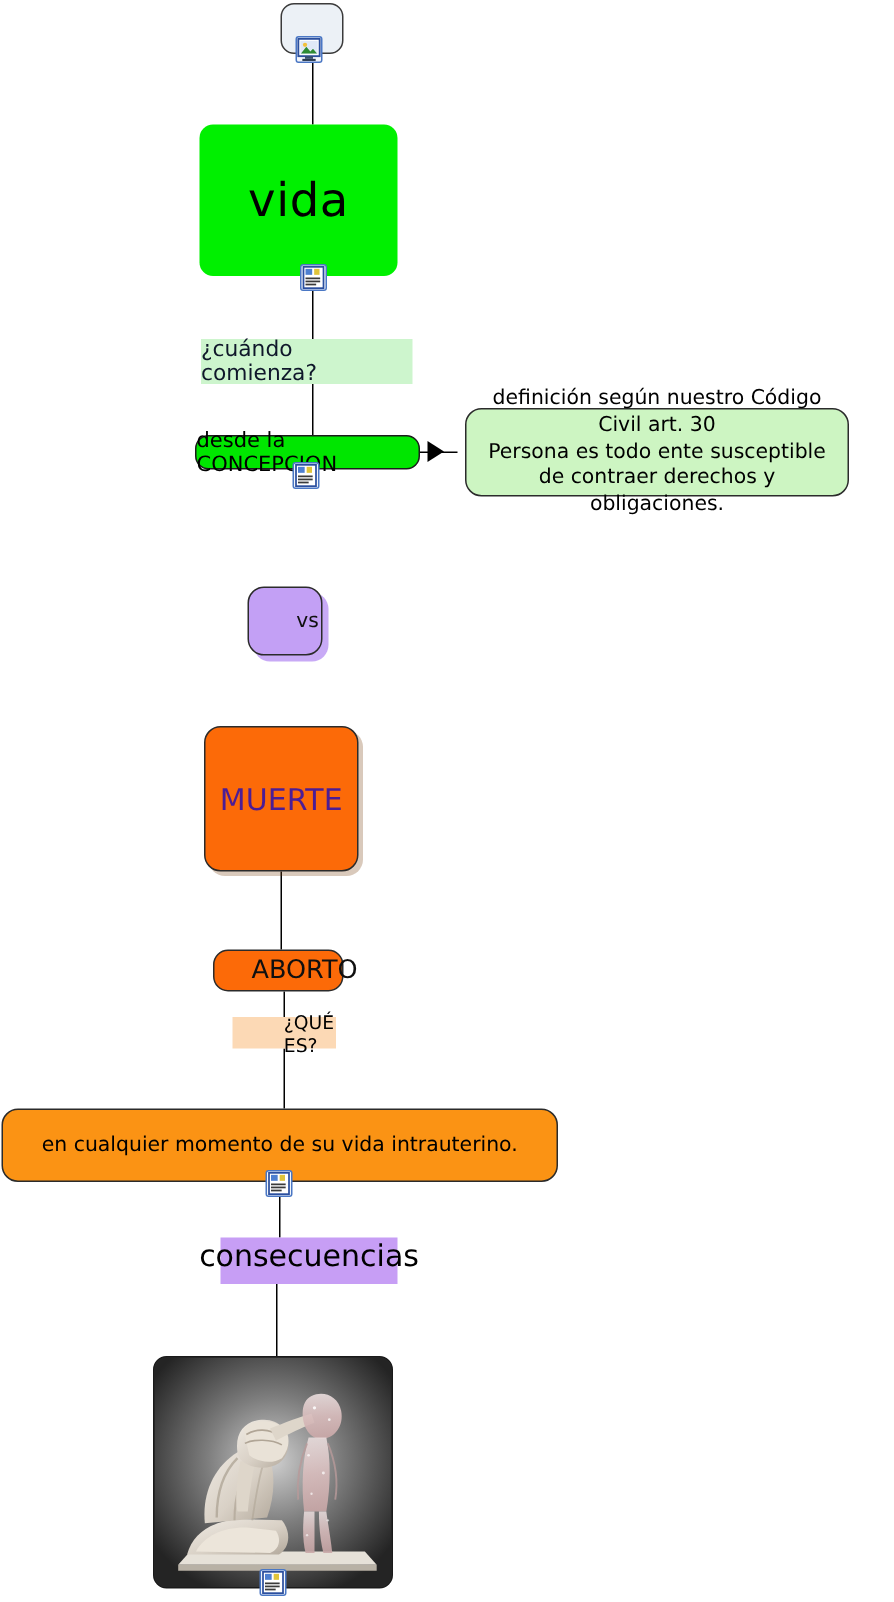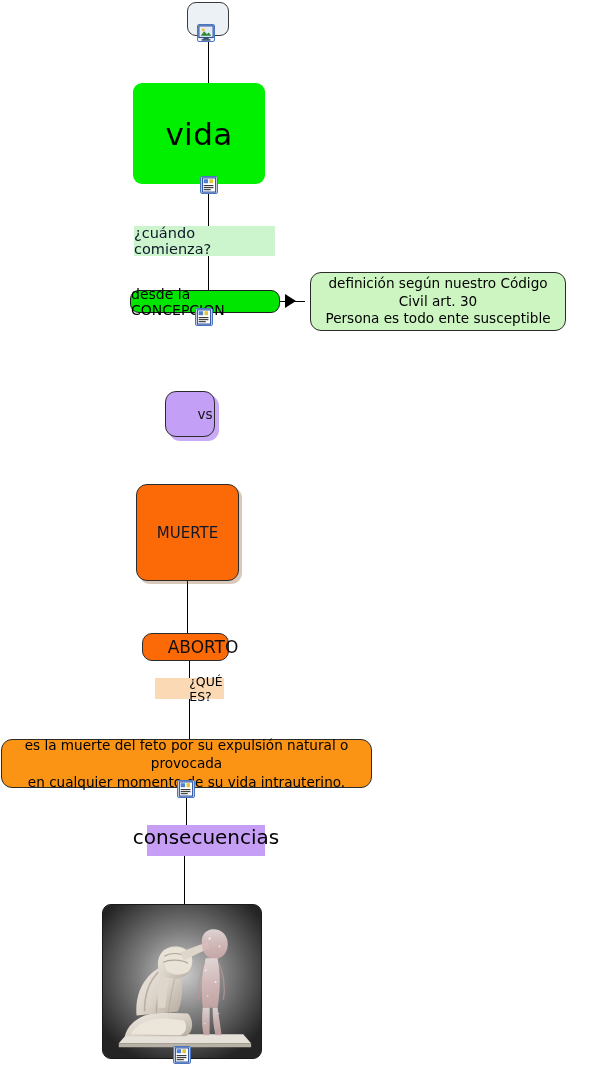--- a/index.html
+++ b/index.html
@@ -108,22 +108,22 @@
   }
 
   
   .node-muerte {
     background: #fc6a08;
     border: 1.4px solid #2b2b2b;
     border-radius: 11px;
     display: flex;
     align-items: center;
     justify-content: center;
-    color: #0f172a;
-    font-size: 15px;
+    color: #4c1d95;
+    font-size: 20px;
     box-shadow: 3px 3px 0 0 rgba(120,60,10,0.28);
   }
 
   
   .pill-orange {
     background: #fc6a08;
     border: 1.4px solid #2b2b2b;
     border-radius: 10px;
     display: flex;
     align-items: center;
@@ -251,20 +251,21 @@
     <rect x="3" y="9" width="11" height="1.3" fill="#3a3a3a"></rect>
     <rect x="3" y="11.3" width="11" height="1.3" fill="#3a3a3a"></rect>
     <rect x="3" y="13.6" width="8" height="1.3" fill="#3a3a3a"></rect>
   </svg>
 </div>
 
 <div class="abs box-palegreen" style="left:310px; top:272px; width:256px; height:59px;">
   <div>
     <div>definición según nuestro Código Civil art. 30</div>
     <div>Persona es todo ente susceptible</div>
+    <div>de contraer derechos y obligaciones.</div>
   </div>
 </div>
 
 <div class="abs node-vs" style="left:165px; top:391px; width:50px; height:46px;padding-left:30px;">
   <span>vs</span>
 </div>
 
 <div class="abs node-muerte" style="left:136px; top:484px; width:103px; height:97px;">
   <span>MUERTE</span>
 </div>
@@ -272,21 +273,20 @@
 <div class="abs pill-orange" style="left:142px; top:633px; width:87px; height:28px;">
   <span>ABORTO</span>
 </div>
 
 <div class="abs label-peach" style="left:155px; top:678px; width:69px; height:21px;">
   <span>¿QUÉ ES?</span>
 </div>
 
 <div class="abs box-orange" style="left:1px; top:739px; width:371px; height:49px;">
   <div>
-    <div>es la muerte del feto por su expulsión natural o provocada</div>
     <div>en cualquier momento de su vida intrauterino.</div>
   </div>
 </div>
 <div class="badge" style="left:177px; top:780px;">
   <svg viewBox="0 0 18 18" xmlns="http://www.w3.org/2000/svg">
     <rect x="1.5" y="1" width="15" height="16" fill="#ffffff" stroke="#2b4f9e" stroke-width="1.3"></rect>
     <rect x="3" y="2.5" width="5" height="4.5" fill="#4e7fd0"></rect>
     <rect x="9.5" y="2.5" width="4" height="4.5" fill="#e0c43a"></rect>
     <rect x="3" y="9" width="11" height="1.3" fill="#3a3a3a"></rect>
     <rect x="3" y="11.3" width="11" height="1.3" fill="#3a3a3a"></rect>

